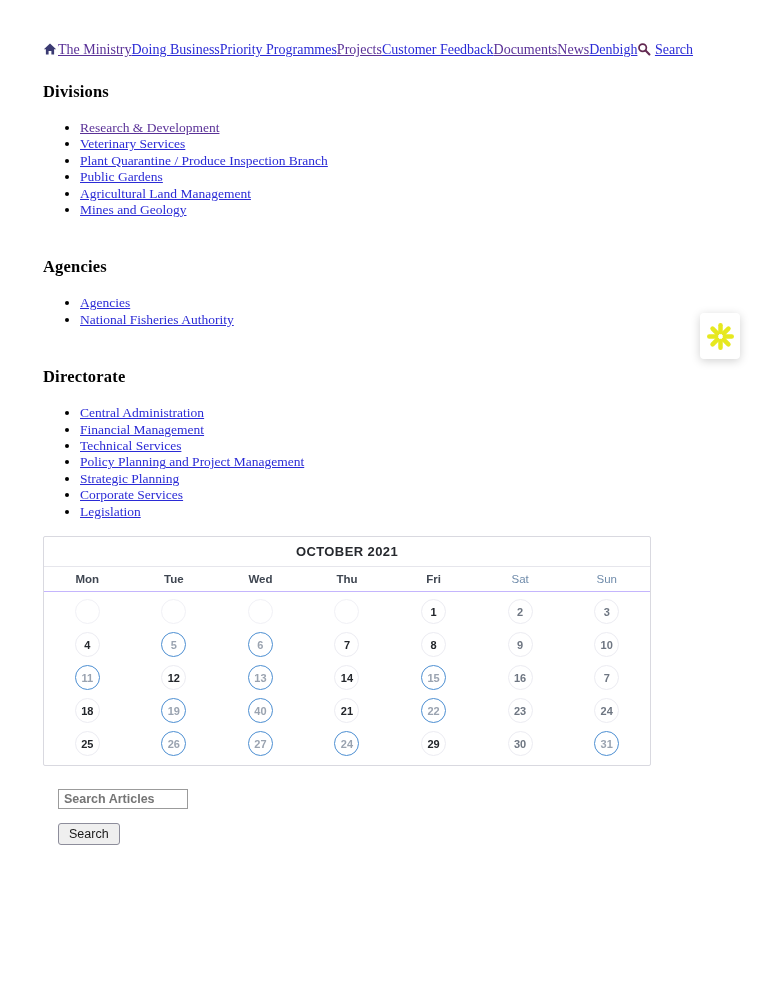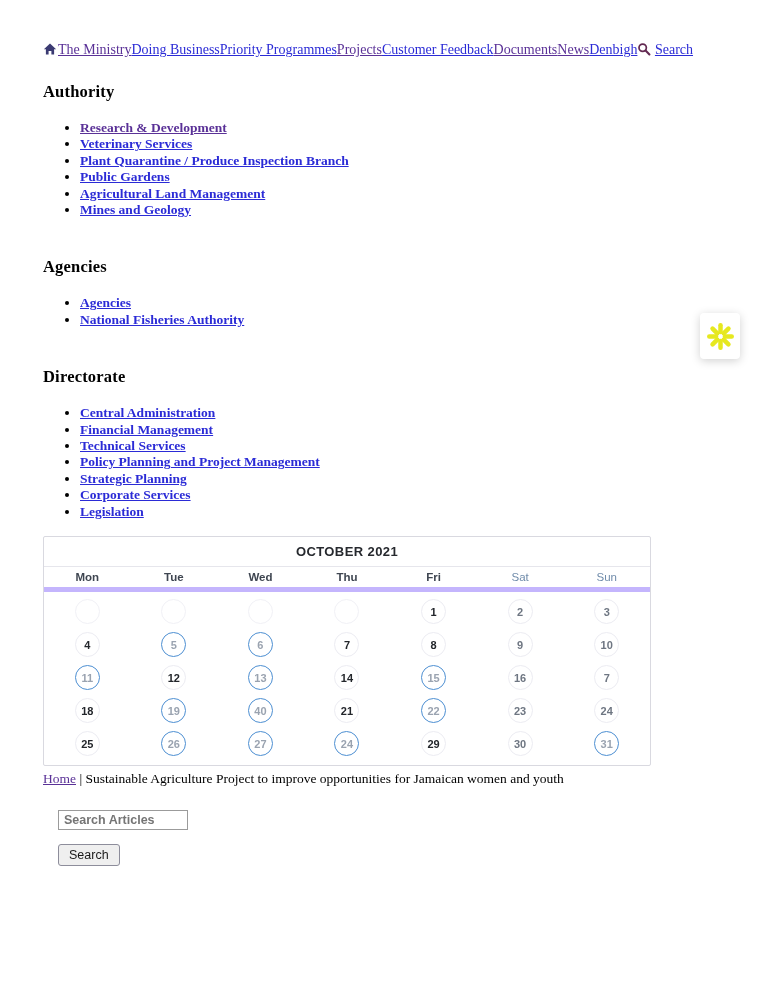--- a/index.html
+++ b/index.html
@@ -20,31 +20,31 @@
   a.home-link { text-decoration:none; margin-right:1px; }
   .nav-icon { vertical-align:-2px; }
   .search-link { text-decoration:none; }
   .search-link span { text-decoration:underline; }
 
   
   h3 { font-size:16.5px; font-weight:bold; margin:24px 0 18px; letter-spacing:.2px; }
   h3.gap { margin-top:39px; }
   section ul { margin:0; padding-left:37px; }
   section li { font-size:13.5px; line-height:16.4px; }
-  section a { text-decoration:underline; cursor:pointer;font-weight:bold; }
+  section a { text-decoration:underline; cursor:pointer; }
   section a.visited { color:var(--link-purple); }
   section a.blue { color:var(--link-blue); }
 
   
   .calendar { margin-top:16px; width:608px; border:1px solid #d9d9e0; border-radius:2px;
               font-family:"Liberation Sans", sans-serif; background:#fff; }
   .cal-title { height:30px; line-height:30px; text-align:center; font-size:13px; font-weight:700;
                color:#26292e; border-bottom:1px solid #e6e6ec; letter-spacing:.4px; }
   .cal-days { display:grid; grid-template-columns:repeat(7,1fr); height:25px; align-items:center;
-              border-bottom:5px solid #c4b5fd; }
+              border-bottom:1px solid #c4b5fd; }
   .cal-day-h { text-align:center; font-size:11.5px; font-weight:700; color:#3f4651; }
   .cal-day-h.weekend { color:var(--weekend-header); font-weight:400; }
   .cal-grid { padding:3px 0 5px; }
   .cal-row { display:grid; grid-template-columns:repeat(7,1fr); height:33px;
              align-items:center; justify-items:center; }
   .date-circle { width:25px; height:25px; border-radius:50%; border:1px solid #ececf2;
                  display:flex; align-items:center; justify-content:center;
                  font-size:11px; font-weight:700; background:#fff; }
   .cell.weekday .date-circle { color:#23262b; }
   .cell.weekend .date-circle { color:#6e7682; }
@@ -78,21 +78,21 @@
     <a class="home-link"><svg class="nav-icon" width="14" height="14" viewBox="0 0 16 16">
           <path d="M1 8.2 L8 1.6 L15 8.2 H12.7 V14.4 H9.6 V10.2 H6.4 V14.4 H3.3 V8.2 Z" fill="#3b3b72"></path>
         </svg></a><span id="nav-items"><a class="visited">The Ministry</a><a class="blue">Doing Business</a><a class="blue">Priority Programmes</a><a class="visited">Projects</a><a class="blue">Customer Feedback</a><a class="visited">Documents</a><a class="visited">News</a><a class="blue">Denbigh</a></span><a class="blue search-link"><svg class="nav-icon" width="14" height="14" viewBox="0 0 16 16">
           <circle cx="6.5" cy="6.5" r="4.2" fill="none" stroke="#632a52" stroke-width="2"></circle>
           <line x1="9.8" y1="9.8" x2="14.2" y2="14.2" stroke="#632a52" stroke-width="2.4" stroke-linecap="round"></line>
         </svg> <span>Search</span></a>
   </nav>
 
   <main id="sections">
       <section>
-        <h3>Authority</h3>
+        <h3>Divisions</h3>
         <ul>
           <li><a class="visited">Research &amp; Development</a></li>
           <li><a class="blue">Veterinary Services</a></li>
           <li><a class="blue">Plant Quarantine / Produce Inspection Branch</a></li>
           <li><a class="blue">Public Gardens</a></li>
           <li><a class="blue">Agricultural Land Management</a></li>
           <li><a class="blue">Mines and Geology</a></li>
         </ul>
       </section>
       <section>
@@ -239,23 +239,20 @@
           <div class="cell weekend">
             <span class="date-circle">30</span>
           </div>
           <div class="cell event">
             <span class="date-circle">31</span>
           </div>
         </div>
       </div>
   </div>
 
-  <div class="breadcrumb">
-    <a>Home</a><span> | </span><span>Sustainable Agriculture Project to improve opportunities for Jamaican women and youth</span>
-  </div>
 
   <div class="search-area">
     <input type="text" placeholder="Search Articles" style="">
     <button>Search</button>
   </div>
 
 </div>
 
 <div class="a11y-widget">
   <svg width="27" height="27" viewBox="0 0 24 24" fill="none" stroke="#e6e81f" stroke-width="4" stroke-linecap="round">

